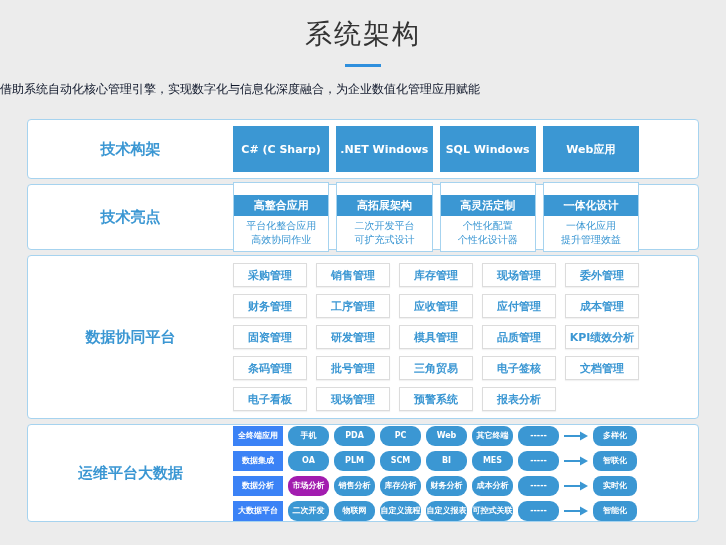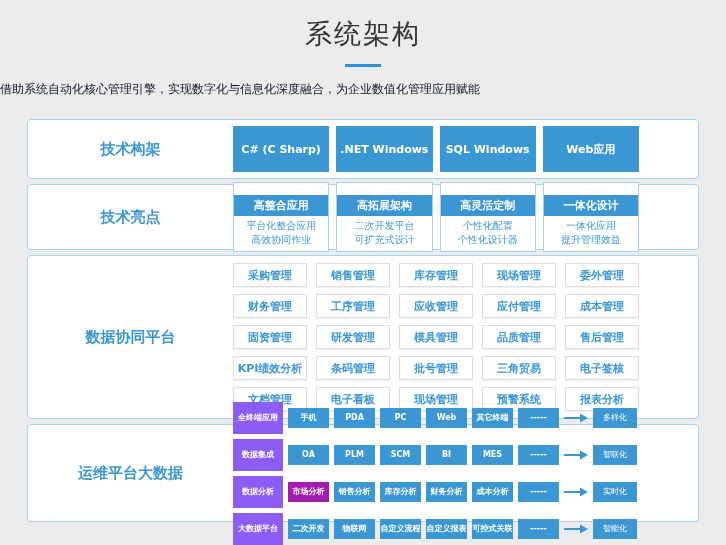--- a/index.html
+++ b/index.html
@@ -61,37 +61,37 @@
     display: flex; align-items: center; justify-content: center;
     box-shadow: 0 1px 1px rgba(0,0,0,0.05);
     cursor: default; white-space: nowrap;
   }
 
   
   .panel.ops { height: 98px; }
   .ops-rows { display: flex; flex-direction: column; gap: 5px; }
   .ops-row { display: flex; align-items: center; gap: 5px; }
   .ops-cat {
-    flex: 0 0 50px; height: 32px; background: #8b5cf6; color: #fff;
+    flex: 0 0 50px; height: 20px; background: #3b82f6; color: #fff;
     font-size: 8px; font-weight: bold;
     display: flex; align-items: center; justify-content: center; white-space: nowrap;
   }
   .ops-item {
     flex: 0 0 41px; height: 20px; background: #3b97d3; color: #fff;
     font-size: 8px; font-weight: bold;
     display: flex; align-items: center; justify-content: center;
-    cursor: default; white-space: nowrap; overflow: hidden;
+    cursor: default; white-space: nowrap; overflow: hidden; border-radius: 9px;
   }
   .ops-item.muted { background: #a21caf; }
   .ops-arrow { flex: 0 0 24px; display: flex; align-items: center; justify-content: center; }
   .ops-result {
     flex: 0 0 44px; height: 20px; background: #3b97d3; color: #fff;
-    font-size: 8px; font-weight: normal;
-    display: flex; align-items: center; justify-content: center;
-    cursor: default; white-space: nowrap;
+    font-size: 8px; font-weight: bold;
+    display: flex; align-items: center; justify-content: center;
+    cursor: default; white-space: nowrap; border-radius: 8px;
   }
 </style>
 </head>
 <body>
 
 <div class="page">
 
   <div class="title">系统架构</div>
   <div class="divider"></div>
   <div class="subtitle">借助系统自动化核心管理引擎，实现数字化与信息化深度融合，为企业数值化管理应用赋能</div>
@@ -152,21 +152,20 @@
         <div class="chip">委外管理</div>
         <div class="chip">财务管理</div>
         <div class="chip">工序管理</div>
         <div class="chip">应收管理</div>
         <div class="chip">应付管理</div>
         <div class="chip">成本管理</div>
         <div class="chip">固资管理</div>
         <div class="chip">研发管理</div>
         <div class="chip">模具管理</div>
         <div class="chip">品质管理</div>
-        <div class="chip">售后管理</div>
         <div class="chip">KPI绩效分析</div>
         <div class="chip">条码管理</div>
         <div class="chip">批号管理</div>
         <div class="chip">三角贸易</div>
         <div class="chip">电子签核</div>
         <div class="chip">文档管理</div>
         <div class="chip">电子看板</div>
         <div class="chip">现场管理</div>
         <div class="chip">预警系统</div>
         <div class="chip">报表分析</div>

